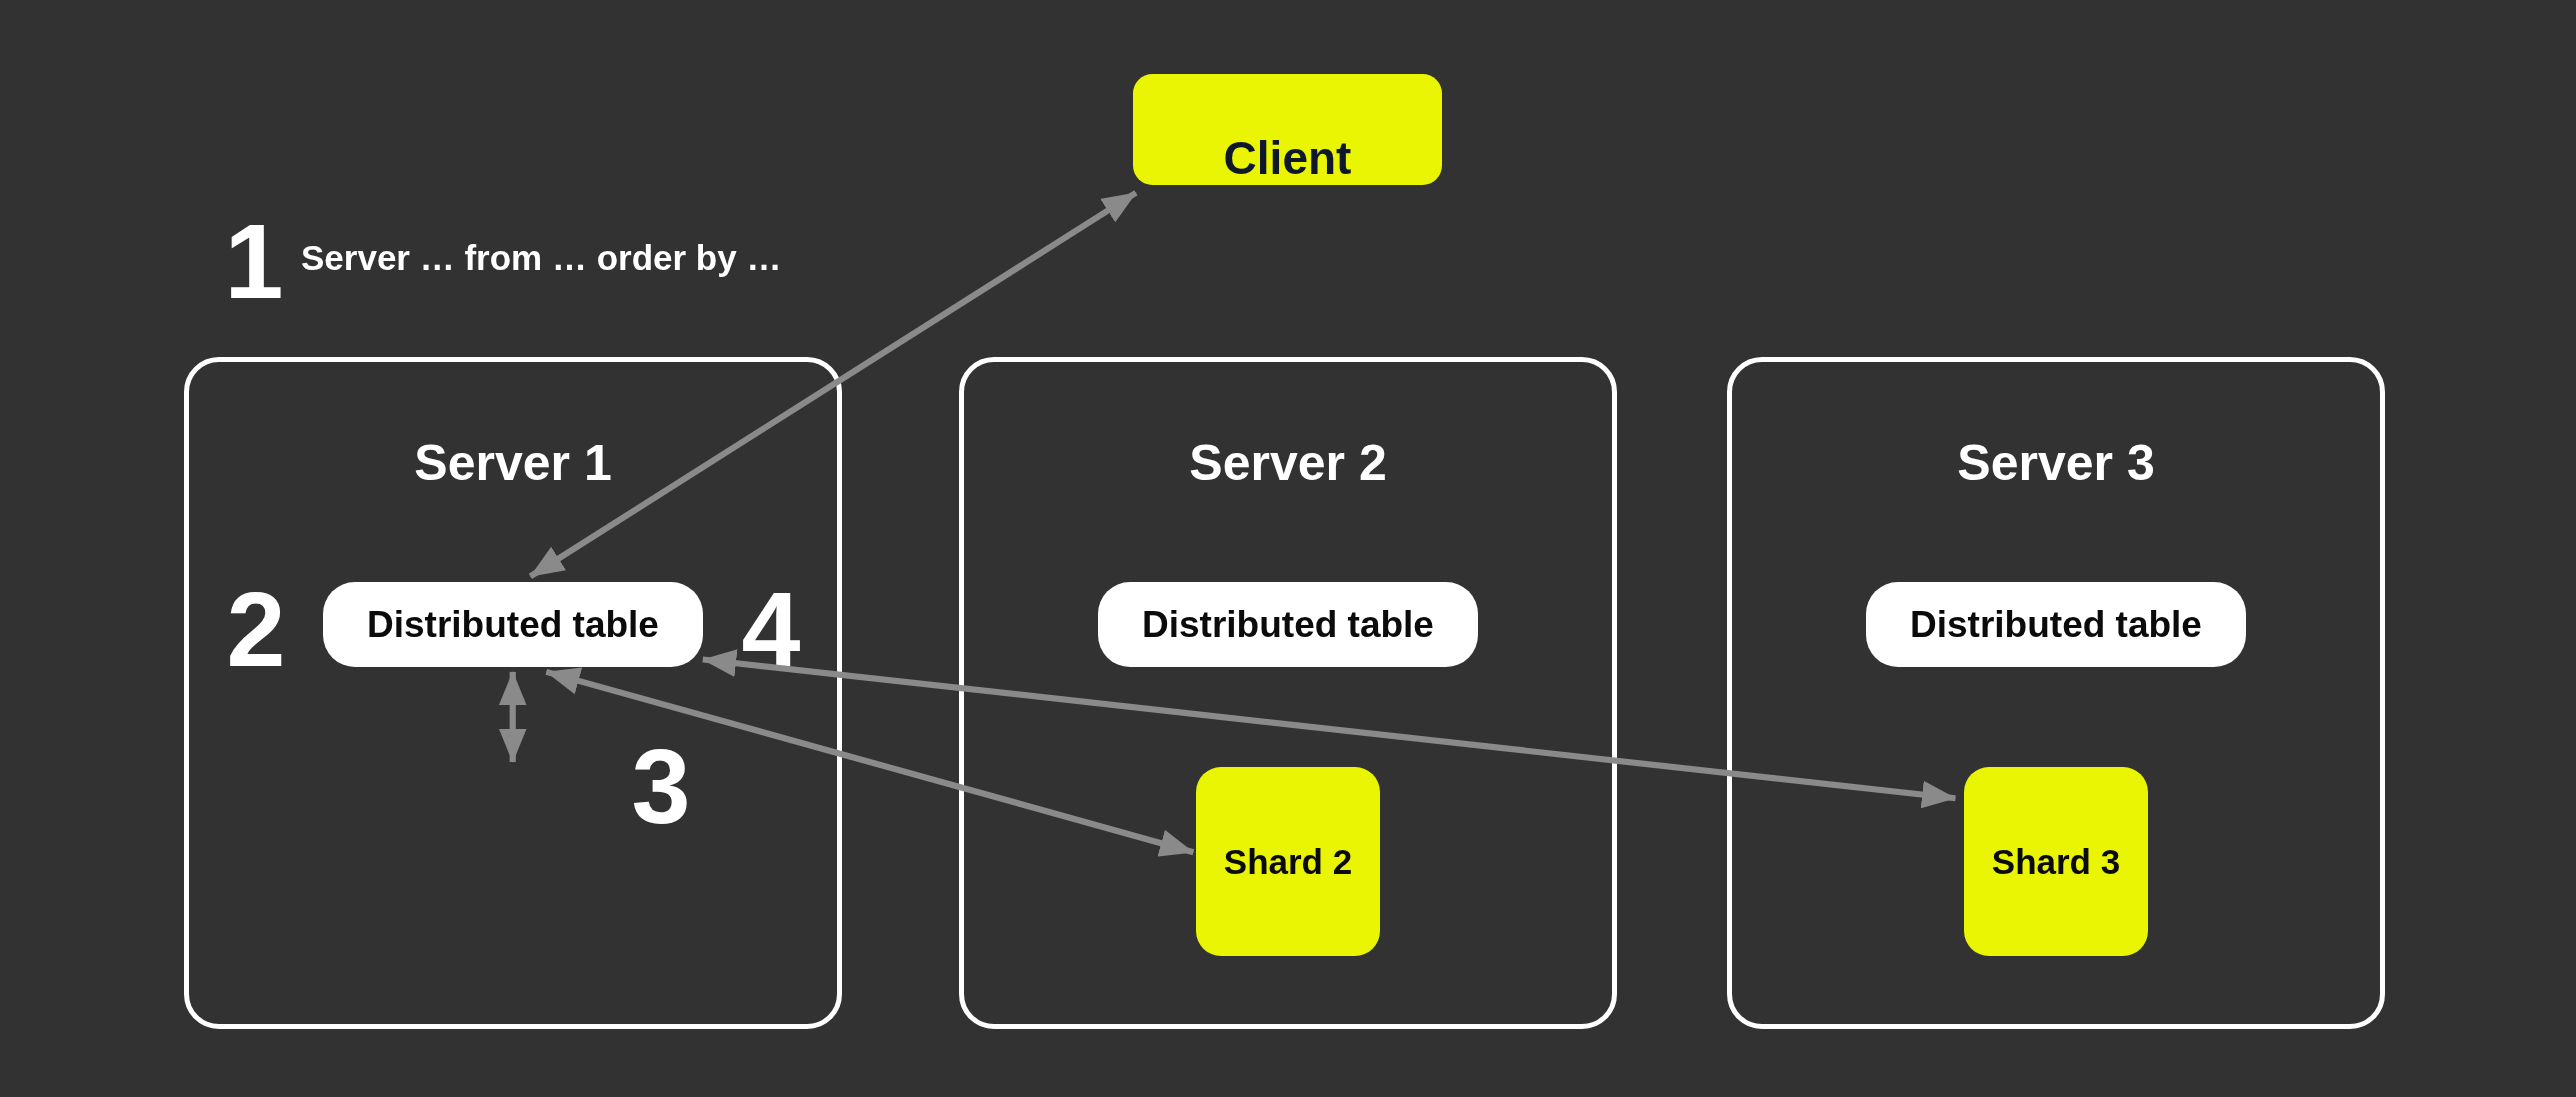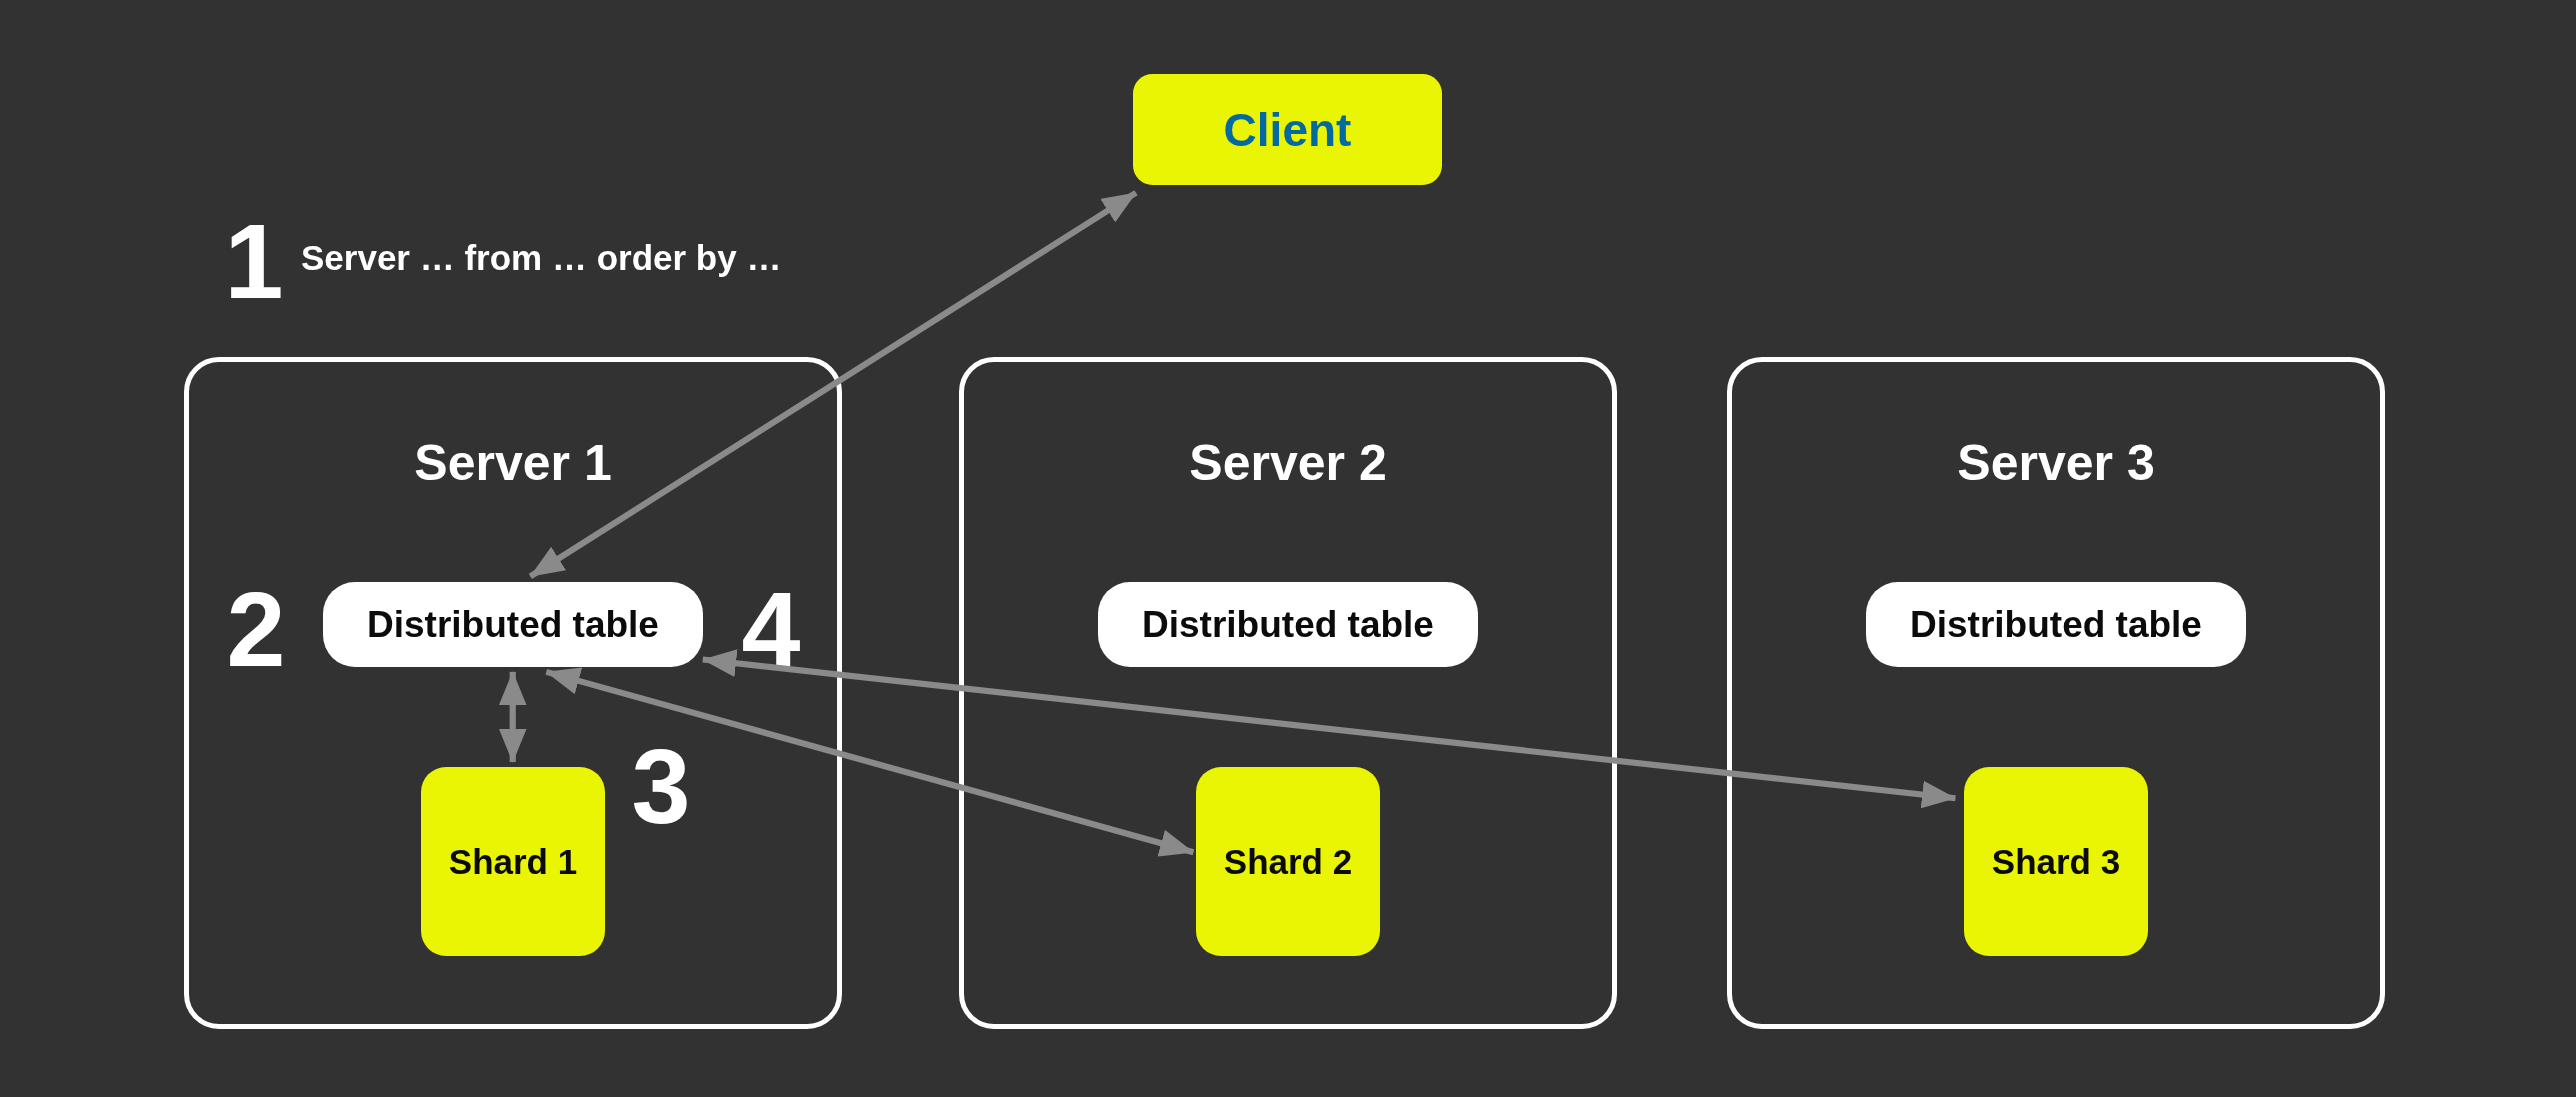--- a/index.html
+++ b/index.html
@@ -8,23 +8,23 @@
     width: 2576px;
     height: 1098px;
     background: #323232;
     overflow: hidden;
     font-family: "Liberation Sans", "DejaVu Sans", sans-serif;
     font-weight: 700;
   }
   .node {
     position: absolute;
     display: flex;
-    align-items: center;
+    align-items: flex-end;
     justify-content: center;
-    color: #0369a1;
+    color: #0f172a;
     font-weight: 700;
     box-sizing: border-box;
   }
   .client-node {
     left: 1133px; top: 74px;
     width: 309px; height: 111px;
     background: #E9F502;
     border-radius: 19.4px;
     font-size: 46px;
   }
@@ -123,23 +123,20 @@
 
   <span class="step-number n2">2</span>
   <span class="step-number n3">3</span>
   <span class="step-number n4">4</span>
 
   <div class="server-box server-1">
     <div class="server-title">Server 1</div>
     <div class="dtable">
       <span>Distributed table</span>
     </div>
-    <div class="shard">
-      <span>Shard 1</span>
-    </div>
   </div>
 
   <div class="server-box server-2">
     <div class="server-title">Server 2</div>
     <div class="dtable">
       <span>Distributed table</span>
     </div>
     <div class="shard">
       <span>Shard 2</span>
     </div>

